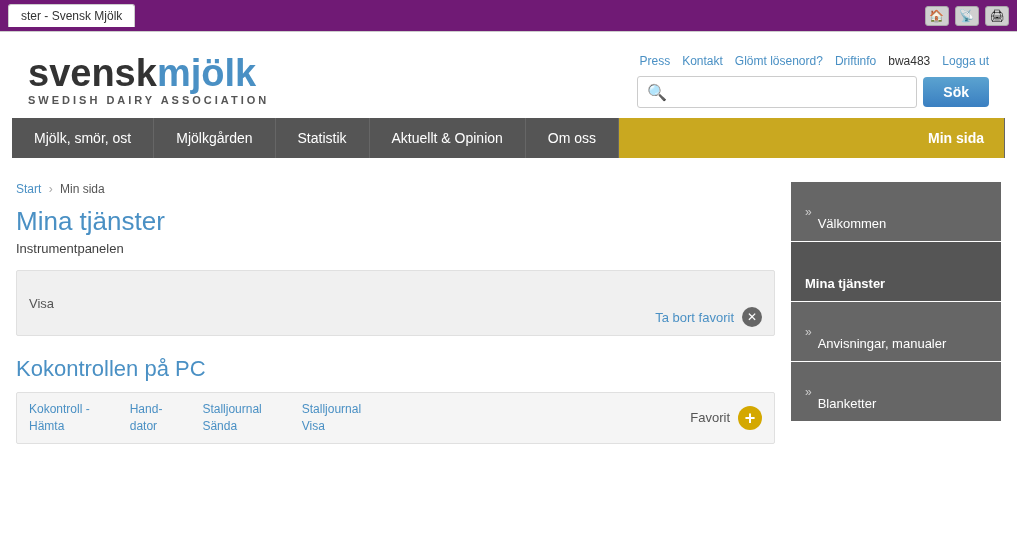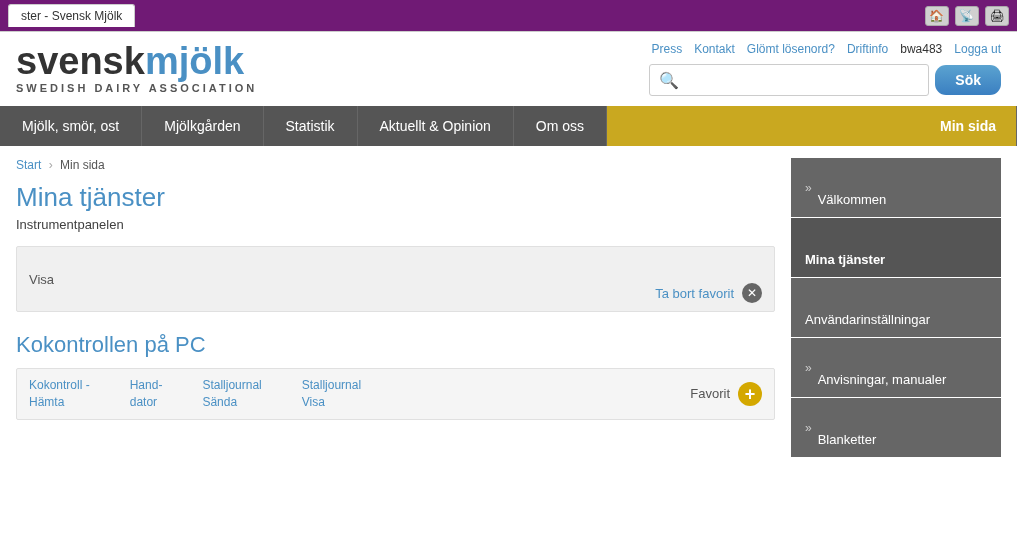--- a/index.html
+++ b/index.html
@@ -35,21 +35,21 @@
       border-radius: 3px;
       width: 24px; height: 20px;
       display: flex; align-items: center; justify-content: center;
       font-size: 12px;
       cursor: pointer;
     }
 
     
     .header {
       background: #fff;
-      padding: 0;
+      padding: 12px;
     }
     .header-top {
       display: flex;
       justify-content: space-between;
       align-items: flex-start;
       padding: 10px 16px 6px 16px;
     }
     .logo-area {}
     .logo-text {
       font-size: 38px;
@@ -104,21 +104,21 @@
       border-radius: 3px;
       padding: 7px 10px 7px 34px;
       font-size: 14px;
       width: 280px;
       outline: none;
     }
     .search-btn {
       background: linear-gradient(to bottom, #5ba3d0, #3a7fc1);
       color: #fff;
       border: none;
-      border-radius: 11px;
+      border-radius: 4px;
       padding: 7px 20px;
       font-size: 14px;
       cursor: pointer;
       font-weight: bold;
     }
 
     
     .nav-bar {
       background: #555;
       display: flex;
@@ -372,23 +372,20 @@
 
   <div class="sidebar">
     <div class="sidebar-item">
       <span class="arrow">»</span>
       <span class="item-label">Välkommen</span>
     </div>
     <div class="sidebar-item active">
       <span class="item-label">Mina tjänster</span>
     </div>
     <div class="sidebar-item">
-      <span class="item-label">Användarinställningar</span>
-    </div>
-    <div class="sidebar-item">
       <span class="arrow">»</span>
       <span class="item-label">Anvisningar, manualer</span>
     </div>
     <div class="sidebar-item">
       <span class="arrow">»</span>
       <span class="item-label">Blanketter</span>
     </div>
   </div>
 
 </div>

